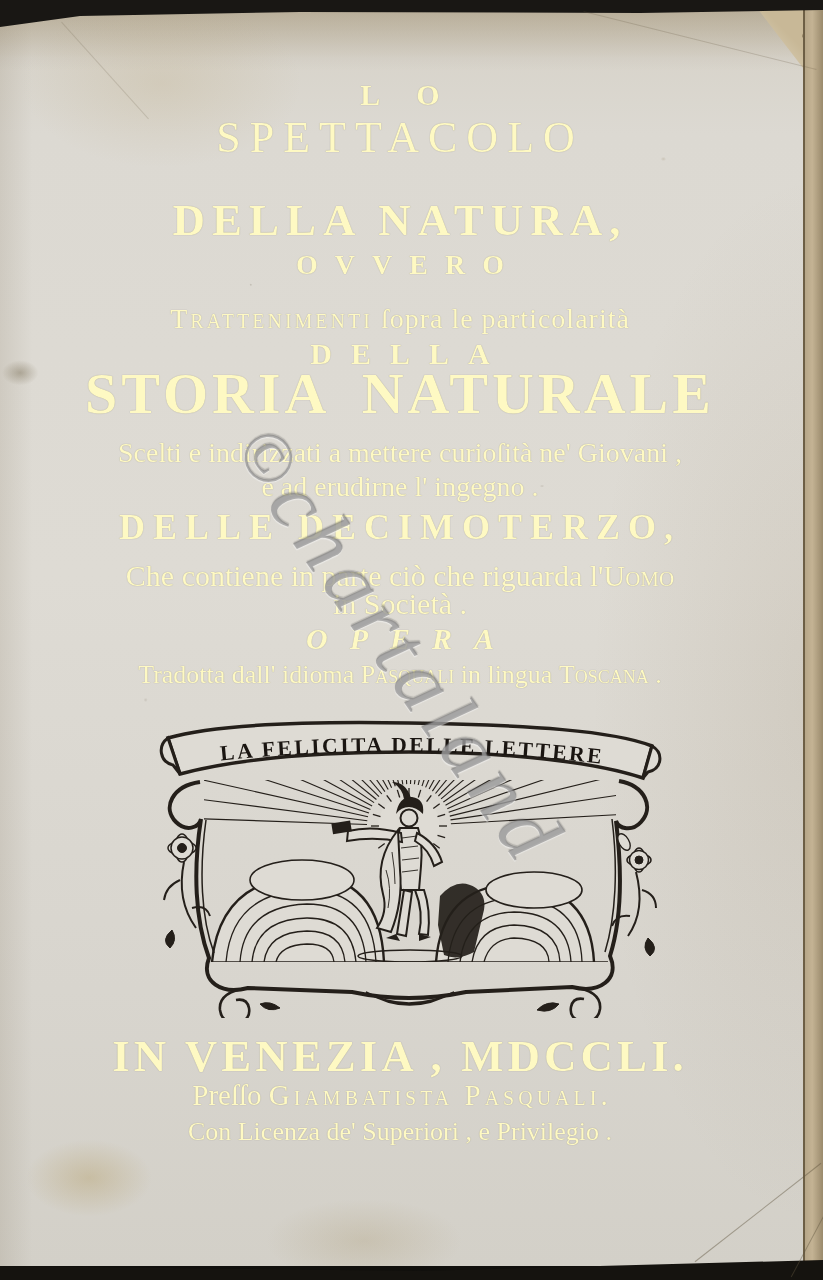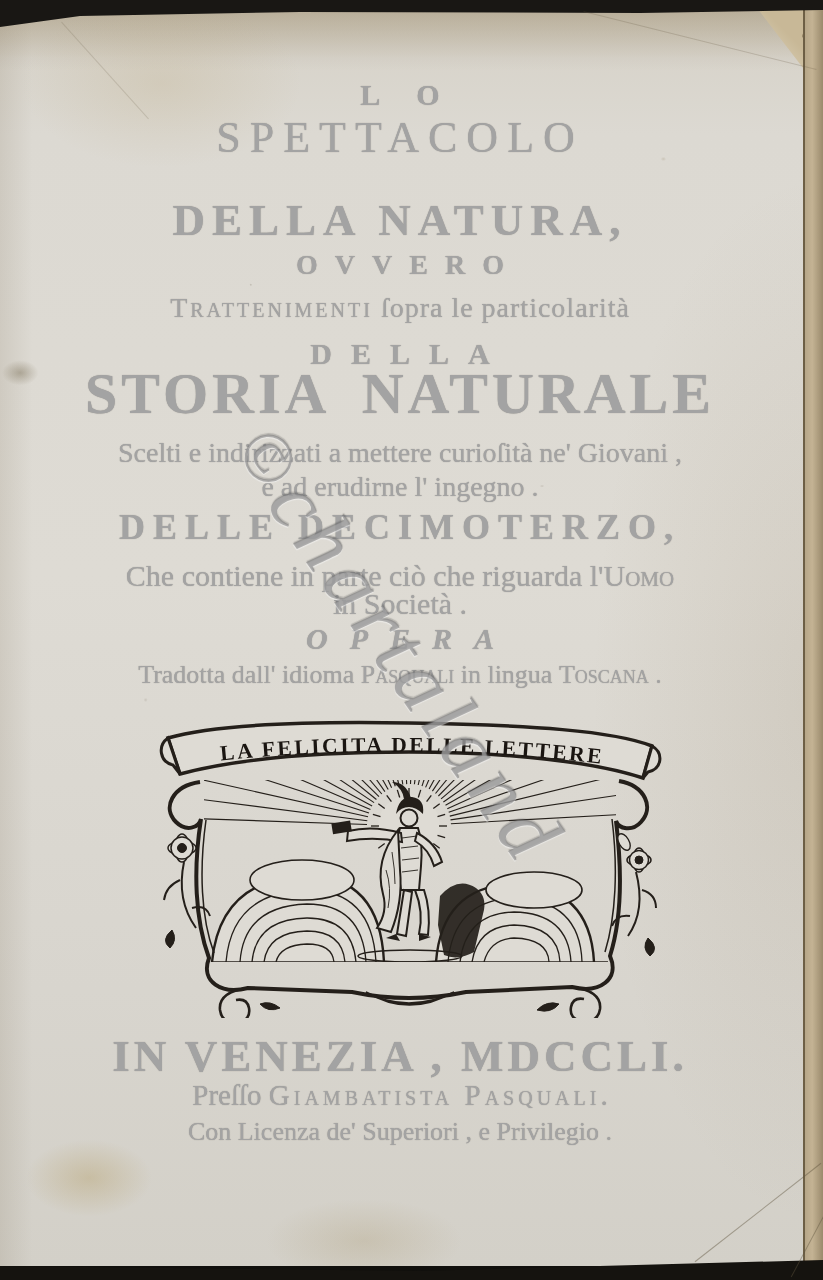--- a/index.html
+++ b/index.html
@@ -30,28 +30,28 @@
   .edge-bottom{position:absolute;left:0;bottom:0;width:823px;height:24px;background:#15130f;
             clip-path:polygon(0 10px,420px 15px,823px 4px,823px 24px,0 24px);}
   .edge-right{position:absolute;top:8px;right:0;width:18px;bottom:14px;
             background:linear-gradient(90deg,#b6a688,#c4b394 40%,#9a8a6c);
             border-left:2px solid rgba(70,56,34,.55);}
   .corner-tr{position:absolute;right:0;top:8px;width:66px;height:86px;
             background:linear-gradient(225deg,#c8b897 40%,#d4c7ab 60%,rgba(212,199,171,0));
             clip-path:polygon(100% 0,0 0,100% 100%);}
   .crease{position:absolute;background:rgba(95,84,62,.45);pointer-events:none;}
   
-  .l{position:absolute;left:2px;width:796px;text-align:center;color:#a3a3a3;
+  .l{position:absolute;left:2px;width:796px;text-align:center;color:#fef9c3;
      text-shadow:0 0 1px rgba(30,24,16,.35);white-space:nowrap;}
   .sc{font-variant:small-caps;}
   .t-lo{top:78px;font-size:30px;font-weight:bold;letter-spacing:36px;text-indent:36px;}
   .t-main{top:112px;font-size:44px;font-weight:normal;letter-spacing:9px;}
   .t-natura{top:194px;font-size:45px;font-weight:bold;letter-spacing:7px;}
   .t-ovvero{top:249px;font-size:28px;font-weight:bold;letter-spacing:17px;text-indent:17px;}
-  .t-tratt{top:292px;font-size:28px;letter-spacing:1px;}
+  .t-tratt{top:303px;font-size:28px;letter-spacing:1px;}
   .t-tratt .sc{letter-spacing:3px;}
   .t-della{top:337px;font-size:30px;font-weight:bold;letter-spacing:19px;text-indent:19px;}
   .t-storia{top:360px;font-size:58px;font-weight:bold;letter-spacing:4px;word-spacing:16px;}
   .t-scelti1{top:437px;font-size:28px;}
   .t-scelti2{top:471px;font-size:28px;}
   .t-tomo{top:506px;font-size:36px;font-weight:bold;letter-spacing:8px;}
   .t-che{top:551px;font-size:30px;margin-top:8px;}
   .t-societa{top:587px;font-size:30px;}
   .t-opera{top:622px;font-size:30px;font-style:italic;font-weight:bold;letter-spacing:22px;text-indent:22px;}
   .t-tradotta{top:660px;font-size:26px;}

